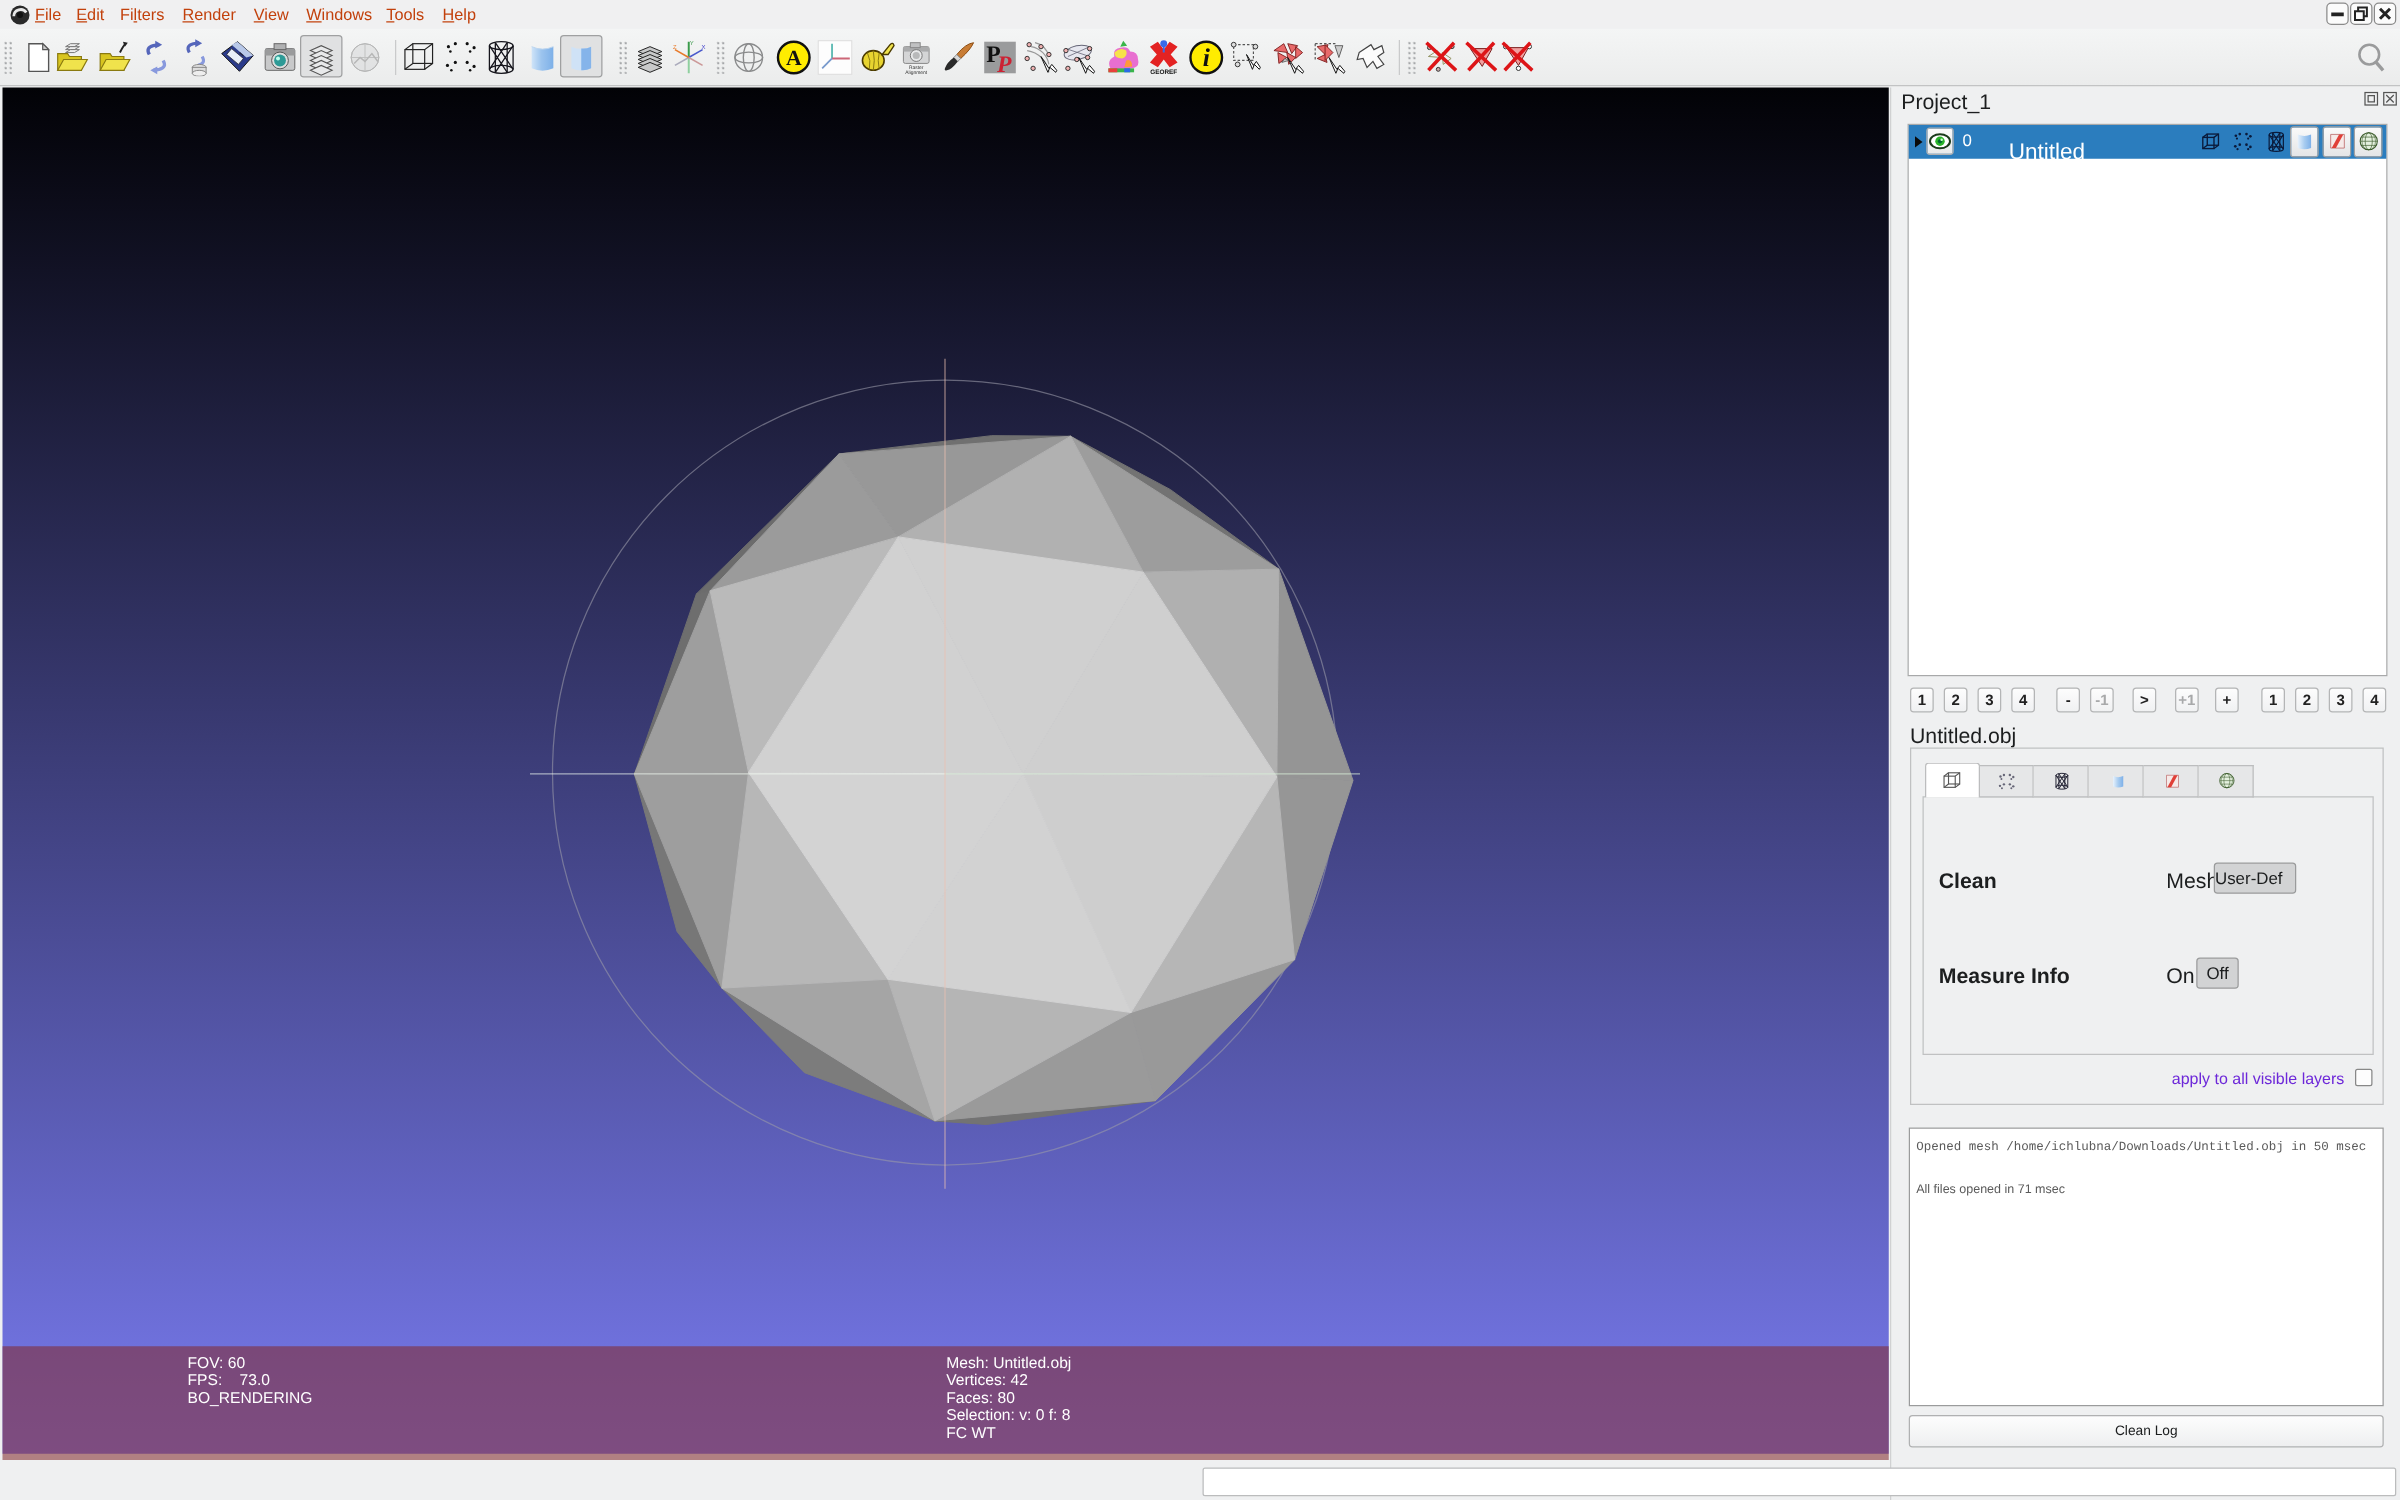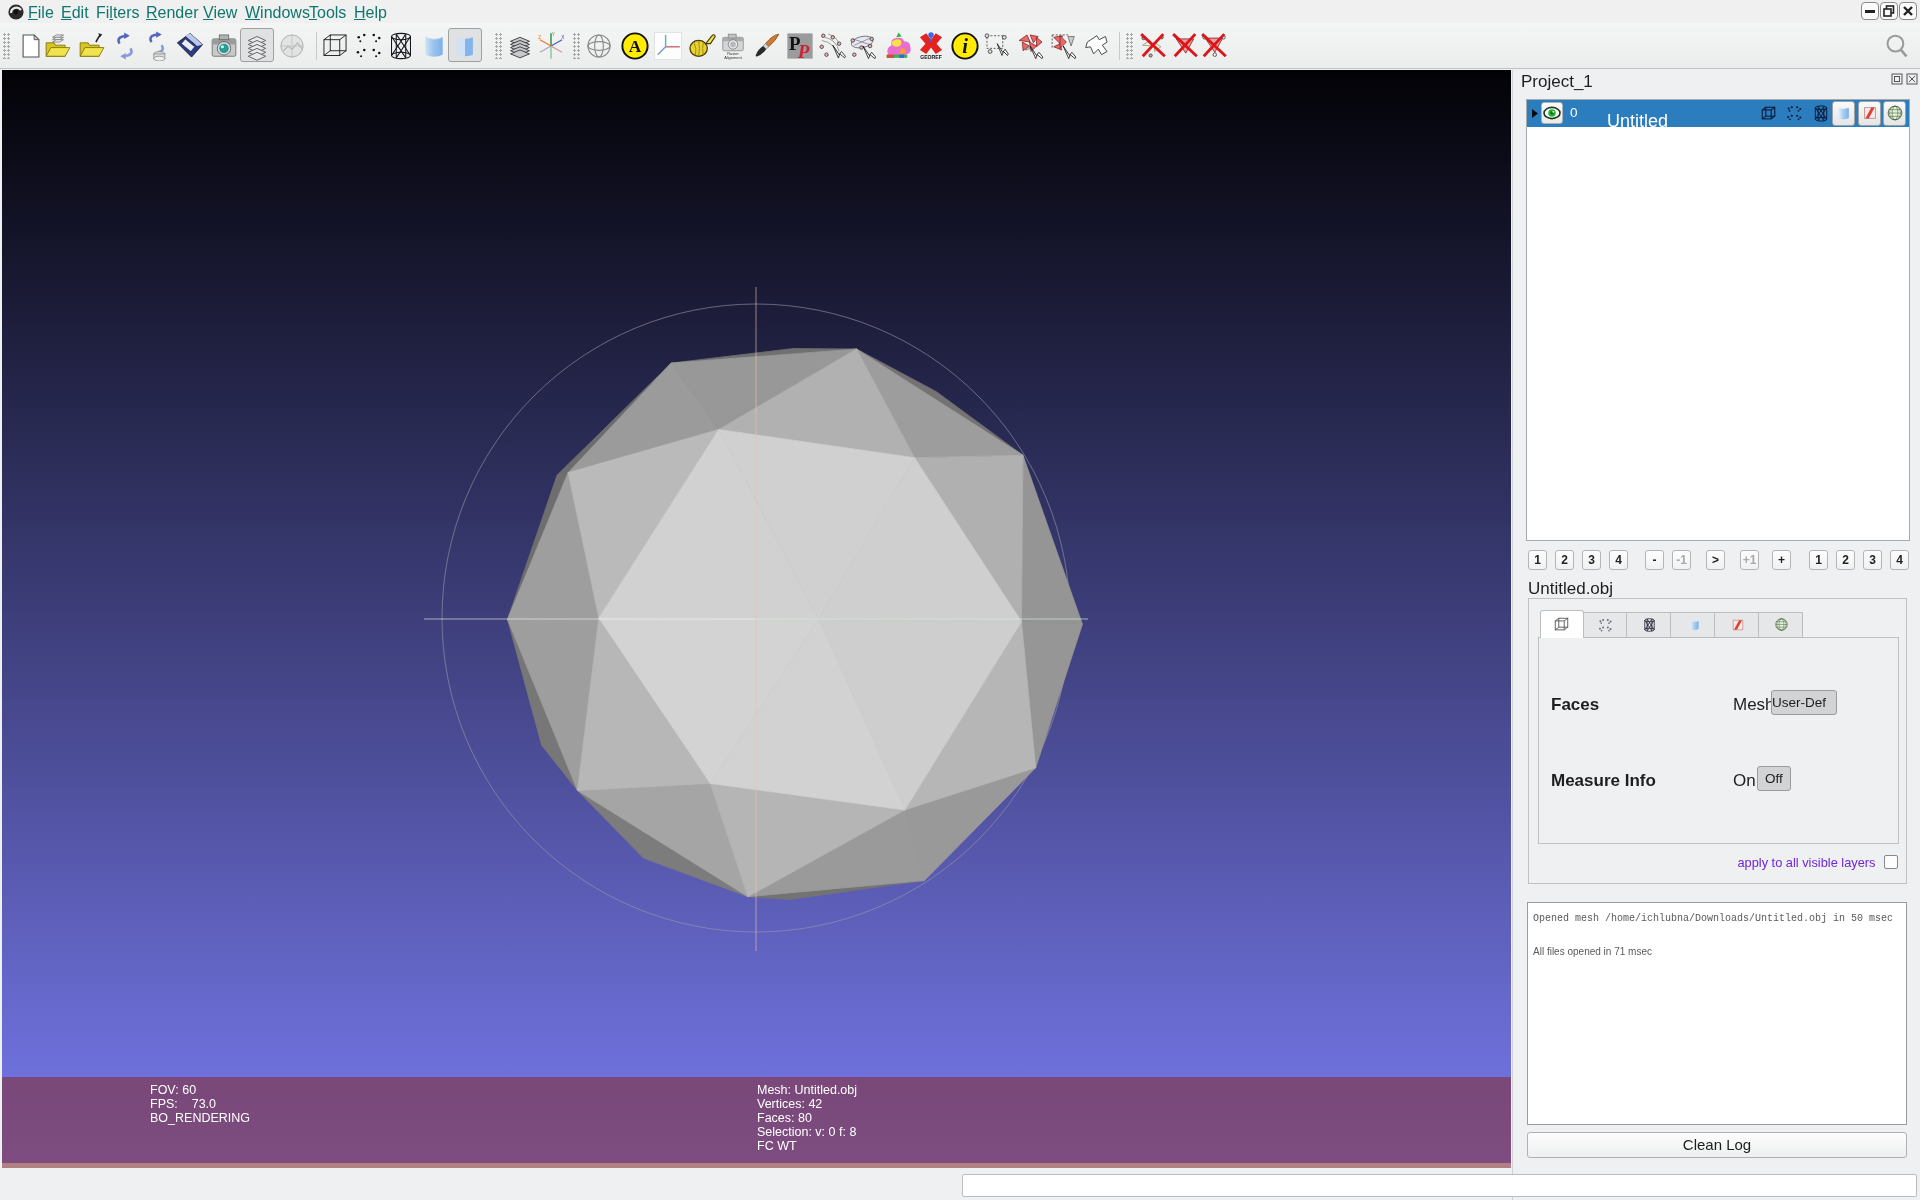--- a/index.html
+++ b/index.html
@@ -1,17 +1,17 @@
 <!DOCTYPE html>
 <html><head><meta charset="utf-8"><style>
 *{margin:0;padding:0;box-sizing:border-box}
 html,body{width:1920px;height:1200px;overflow:hidden;background:#eff0f1;font-family:"Liberation Sans",sans-serif;-webkit-font-smoothing:antialiased}
 .abs{position:absolute}
 #menubar{position:absolute;left:0;top:0;width:1920px;height:23px;background:#f0f0f1}
-#menubar .mi{position:absolute;top:4px;font-size:16px;color:#0f766e}
+#menubar .mi{position:absolute;top:4px;font-size:13px;color:#c2410c}
 #toolbar{position:absolute;left:0;top:23px;width:1920px;height:46px;background:linear-gradient(#f4f5f5,#ebecec);border-bottom:1px solid #c2c3c4}
 .winbtn{position:absolute;top:2px;width:18px;height:18px;border:1px solid #8a8a8a;border-radius:4px;background:#fbfbfb}
 .grip{position:absolute;width:7px;height:26px;top:10px;background-image:radial-gradient(circle at 1.5px 1.5px,#a6a8aa 1px,transparent 1.2px);background-size:4px 4px}
 .tsep{position:absolute;top:9px;width:1px;height:28px;background:#c9cacb}
 .tbtn{position:absolute;top:8px;width:30px;height:30px}
 .pressed{top:5px!important;width:34px!important;height:34px!important;background:#e0e1e2;border:1px solid #9fa0a1;border-radius:3px}
 #viewport{position:absolute;left:2px;top:70px;width:1509px;height:1093px;background:linear-gradient(rgb(2,2,6),rgb(120,122,238))}
 #vpbar{position:absolute;left:0;top:1007px;width:1509px;height:91px;background:rgba(130,42,46,0.57)}
 #vpbar div{position:absolute;color:#fff;font-size:12.5px;white-space:pre}
 #rpanel{position:absolute;left:1512px;top:70px;width:408px;height:1130px;background:#eff0f1;border-left:1px solid #d0d1d2}
@@ -513,25 +513,25 @@
 <svg class="abs" style="left:1731px;top:617px" width="14" height="16" viewBox="0 0 38 38">
     <path d="M6 6 h26 v26 h-26 z" fill="#f6eae8" stroke="#b66" stroke-width="1.5"></path>
     <path d="M22 6 h8 L16 32 h-8 z" fill="#e04038"></path>
   </svg>
 <svg class="abs" style="left:1774px;top:616px" width="15" height="17" viewBox="0 0 38 38">
     <circle cx="19" cy="19" r="14.5" fill="#e4f0de" stroke="#3a5a2a" stroke-width="1.8"></circle>
     <path d="M5 19 h28 M6.5 12 h25 M6.5 26 h25" stroke="#3a5a2a" stroke-width="1.1" fill="none"></path>
     <ellipse cx="19" cy="19" rx="6" ry="14.5" fill="none" stroke="#3a5a2a" stroke-width="1.1"></ellipse>
     <ellipse cx="19" cy="19" rx="11.5" ry="14.5" fill="none" stroke="#3a5a2a" stroke-width="0.9"></ellipse>
   </svg>
-<div class="abs field" style="left:1551px;top:695px"><b>Faces</b></div>
+<div class="abs field" style="left:1551px;top:695px"><b>Clean</b></div>
 <div class="abs field" style="left:1733px;top:695px">Mesh</div>
 <div class="abs" style="left:1771px;top:690px;width:66px;height:25px;background:#d2d3d4;border:1px solid #9a9b9c;border-radius:3px;font-size:13.5px;color:#1c1e1f;text-align:left;line-height:23px">User-Def</div>
 <div class="abs field" style="left:1551px;top:771px"><b>Measure Info</b></div>
 <div class="abs field" style="left:1733px;top:771px">On</div>
 <div class="abs" style="left:1757px;top:766px;width:34px;height:25px;background:#d2d3d4;border:1px solid #9a9b9c;border-radius:3px;font-size:13.5px;color:#1c1e1f;text-align:center;line-height:23px">Off</div>
 <div class="abs" style="left:1879px;top:855px;font-size:12.8px;color:#6d28d9;white-space:nowrap;transform:translateX(-100%)">apply to all visible layers&nbsp;</div>
 <div class="abs" style="left:1884px;top:855px;width:14px;height:14px;background:#fdfdfd;border:1px solid #888;border-radius:2px"></div>
 <div class="abs" style="left:1527px;top:902px;width:380px;height:223px;background:#fff;border:1px solid #9a9b9c"></div>
 <div class="abs" style="left:1533px;top:913px;font-family:'Liberation Mono',monospace;font-size:10px;color:#5a5a5a">Opened mesh /home/ichlubna/Downloads/Untitled.obj in 50 msec</div>
 <div class="abs" style="left:1533px;top:946px;font-family:Liberation Sans, sans-serif;font-size:10px;color:#5a5a5a">All files opened in 71 msec</div>
-<div class="abs" style="left:1527px;top:1132px;width:380px;height:26px;background:linear-gradient(#fdfdfd,#eeeff0);border:1px solid #b0b1b2;border-radius:3px;font-size:15px;color:#1c1e1f;text-align:center;line-height:24px">Clean Log</div>
+<div class="abs" style="left:1527px;top:1132px;width:380px;height:26px;background:linear-gradient(#fdfdfd,#eeeff0);border:1px solid #b0b1b2;border-radius:3px;font-size:11px;color:#1c1e1f;text-align:center;line-height:24px">Clean Log</div>
 <div class="abs" style="left:962px;top:1174px;width:955px;height:23px;background:#fff;border:1px solid #bbbcbd;border-radius:2px"></div>
 
 </body></html>

